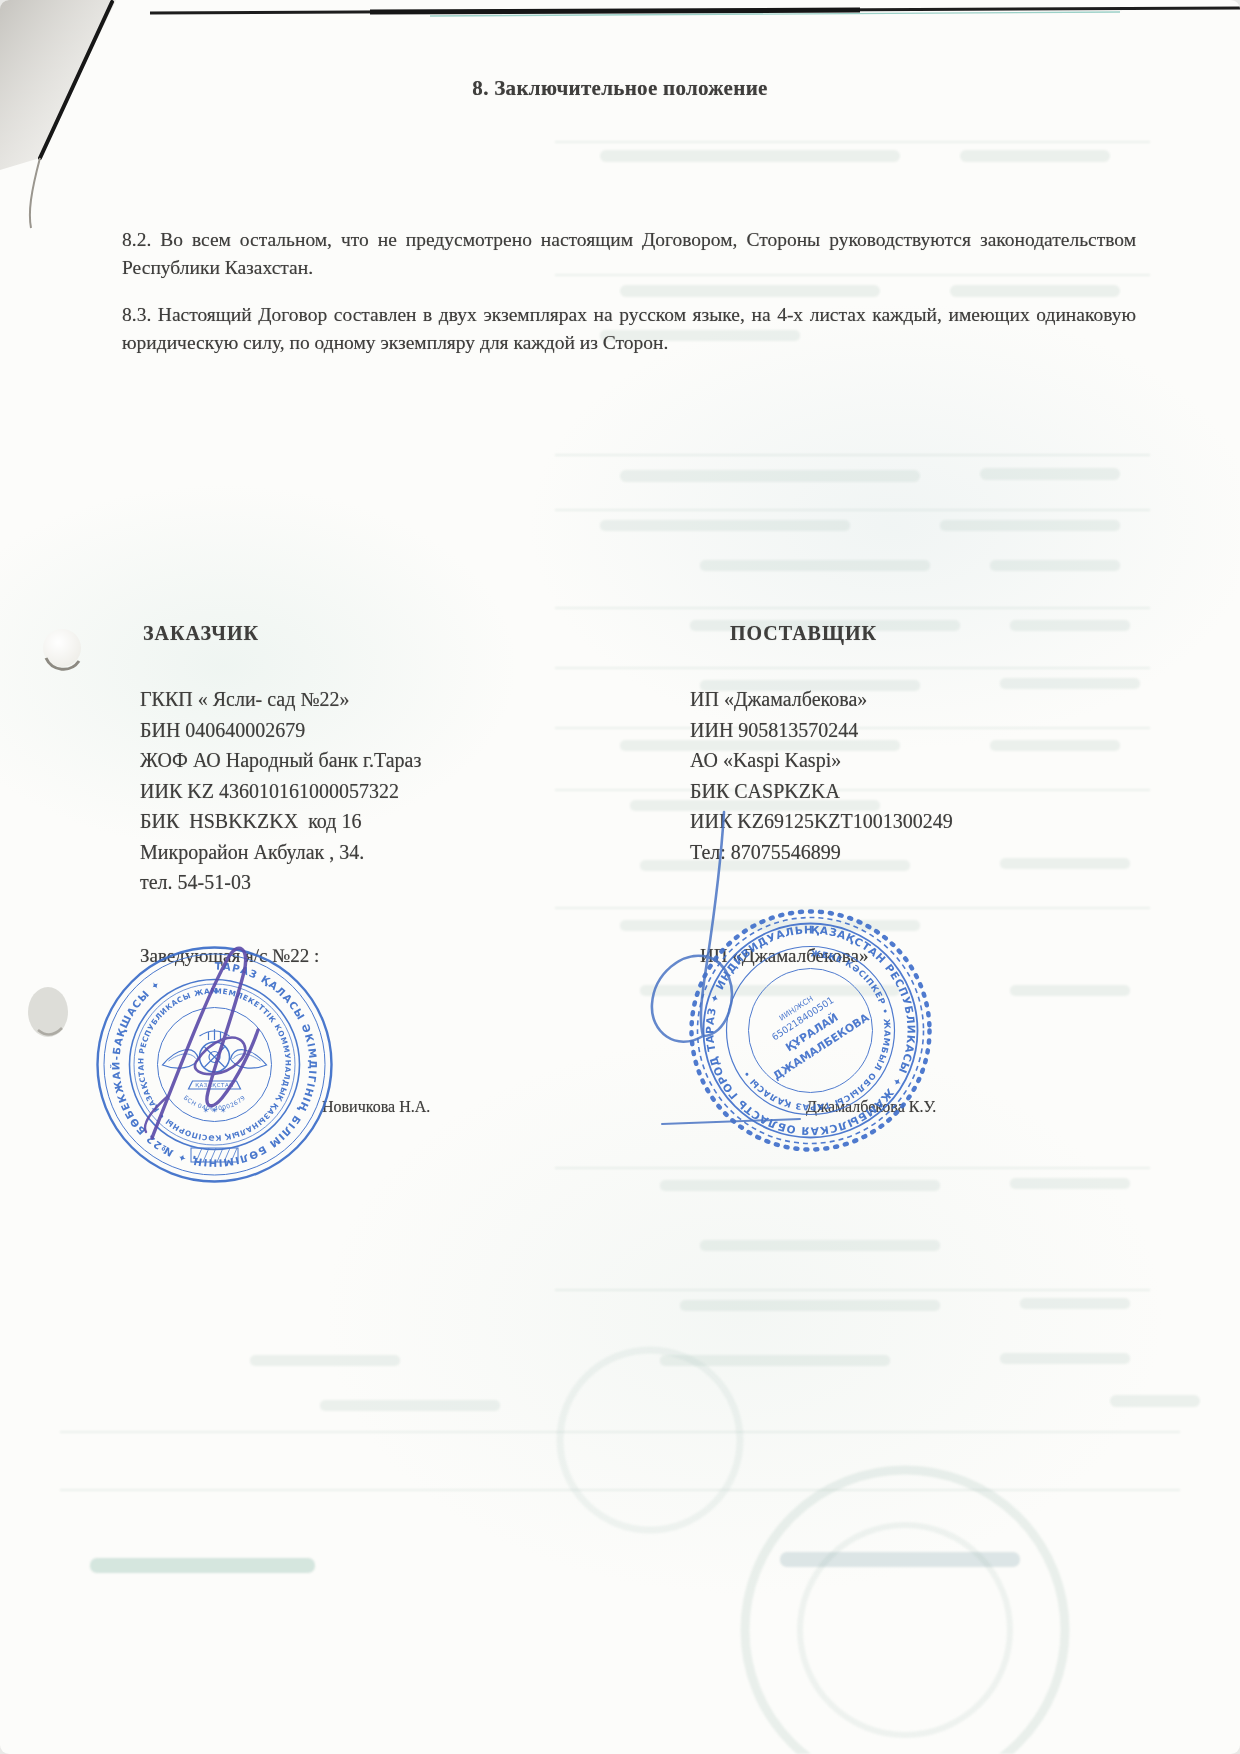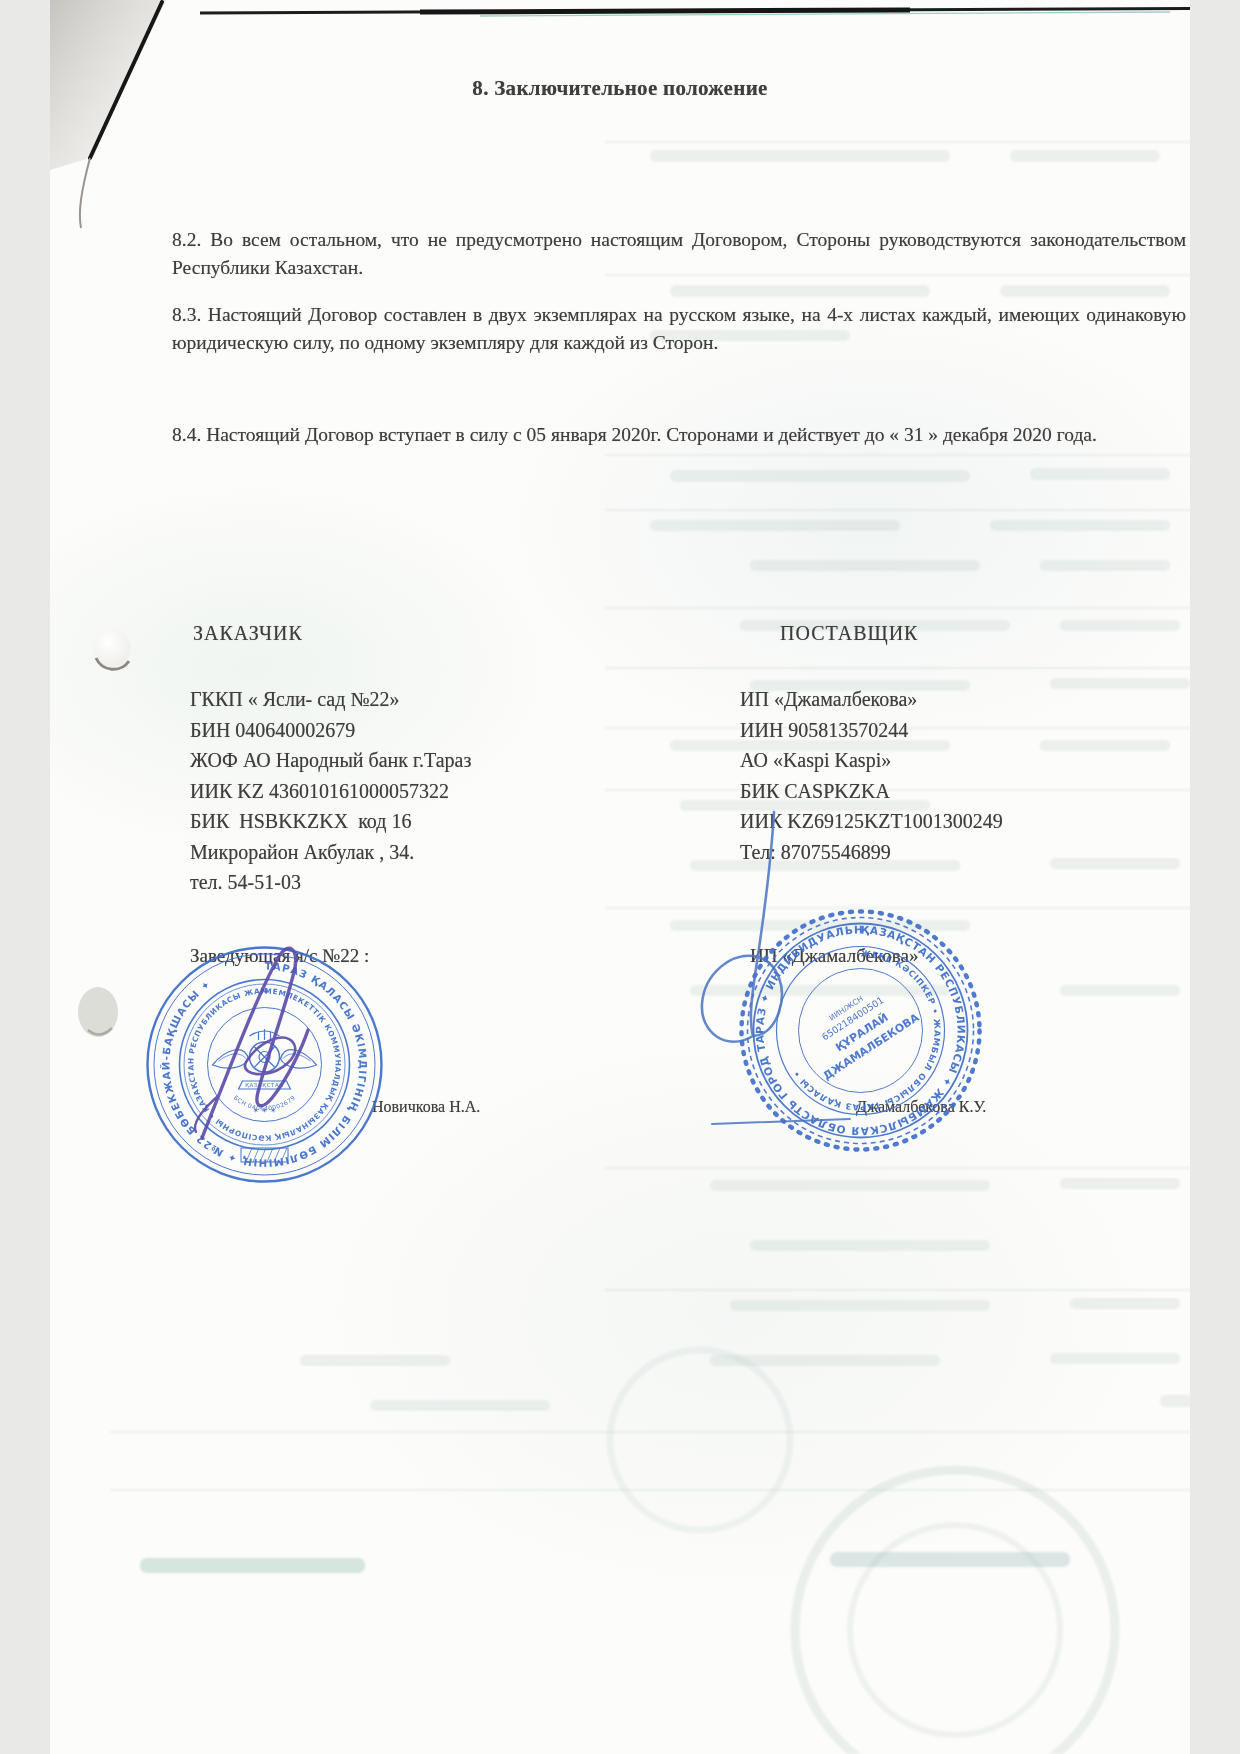--- a/index.html
+++ b/index.html
@@ -1,31 +1,32 @@
 <!DOCTYPE html>
 <html><head>
 <meta charset="utf-8">
 <style>
   html,body{margin:0;padding:0;background:#e9e9e7;}
   .page{
-    position:relative;width:1140px;height:1754px;margin:0 auto;
+    position:relative;width:1240px;height:1754px;margin:0 auto;
     background:#fcfcfa;
     background-image:
       radial-gradient(ellipse 420px 260px at 18% 38%, rgba(215,232,226,.35), transparent 70%),
       radial-gradient(ellipse 520px 320px at 72% 30%, rgba(214,228,230,.30), transparent 70%),
       radial-gradient(ellipse 600px 400px at 60% 75%, rgba(220,232,228,.25), transparent 70%);
     overflow:hidden;
     font-family:"Liberation Serif","DejaVu Serif",serif;
     color:#3f3e3c;
+    border-radius:9px;
   }
   .txt{position:absolute;color:#3f3e3c;text-shadow:0 0 .7px rgba(70,70,70,.55);}
   .title{top:76px;left:0;width:100%;text-align:center;font-size:21px;font-weight:bold;letter-spacing:.3px;}
   .clause{width:1014px;left:122px;font-size:19.5px;line-height:28px;text-align:justify;margin:0;}
   .c1{top:127px;} .c2{top:226px;} .c3{top:301px;} .c4{top:421px;}
-  .party-head{top:622px;font-size:20px;font-weight:normal;letter-spacing:1px;}
+  .party-head{top:622px;font-size:20px;font-weight:bold;letter-spacing:1px;}
   .ph-left{left:143px;} .ph-right{left:730px;}
   .party-col{top:684px;font-size:20px;line-height:30.5px;}
   .pc-left{left:140px;} .pc-right{left:690px;}
   .party-col .pline{white-space:pre;}
   .sig-role{top:945px;font-size:19px;}
   .sr-left{left:140px;} .sr-right{left:700px;}
   .sig-name{top:1098px;font-size:16px;}
   .sn-left{left:322px;} .sn-right{left:806px;}
   svg.stamp{position:absolute;opacity:.92;filter:blur(.3px);}
   #stampLeft{left:92px;top:942px;}
@@ -99,21 +100,20 @@
       <circle cx="905" cy="1630" r="105" stroke="rgba(120,160,150,0.10)" stroke-width="6"></circle>
       <circle cx="650" cy="1440" r="90" stroke="rgba(130,170,158,0.10)" stroke-width="7"></circle>
     </g>
   </svg>
 
   <div class="layer-text">
     <div class="txt title">8. Заключительное положение</div>
 
     <p class="txt clause c2">8.2.  Во всем остальном, что не предусмотрено настоящим Договором, Стороны руководствуются законодательством Республики Казахстан.</p>
     <p class="txt clause c3">8.3. Настоящий Договор составлен в двух экземплярах на русском языке, на 4-х листах каждый, имеющих одинаковую юридическую силу, по одному экземпляру для каждой из Сторон.</p>
-    <p class="txt clause c4">8.4. Настоящий Договор вступает в силу с 05 января 2020г. Сторонами и действует до « 31 » декабря  2020 года.</p>
 
     <div class="txt party-head ph-left">ЗАКАЗЧИК</div>
     <div class="txt party-head ph-right">ПОСТАВЩИК</div>
 
     <div class="txt party-col pc-left">
       <div class="pline">ГККП « Ясли- сад №22»</div>
       <div class="pline">БИН 040640002679</div>
       <div class="pline">ЖОФ АО Народный банк г.Тараз</div>
       <div class="pline">ИИК KZ 436010161000057322</div>
       <div class="pline">БИК  HSBKKZKX  код 16</div>

